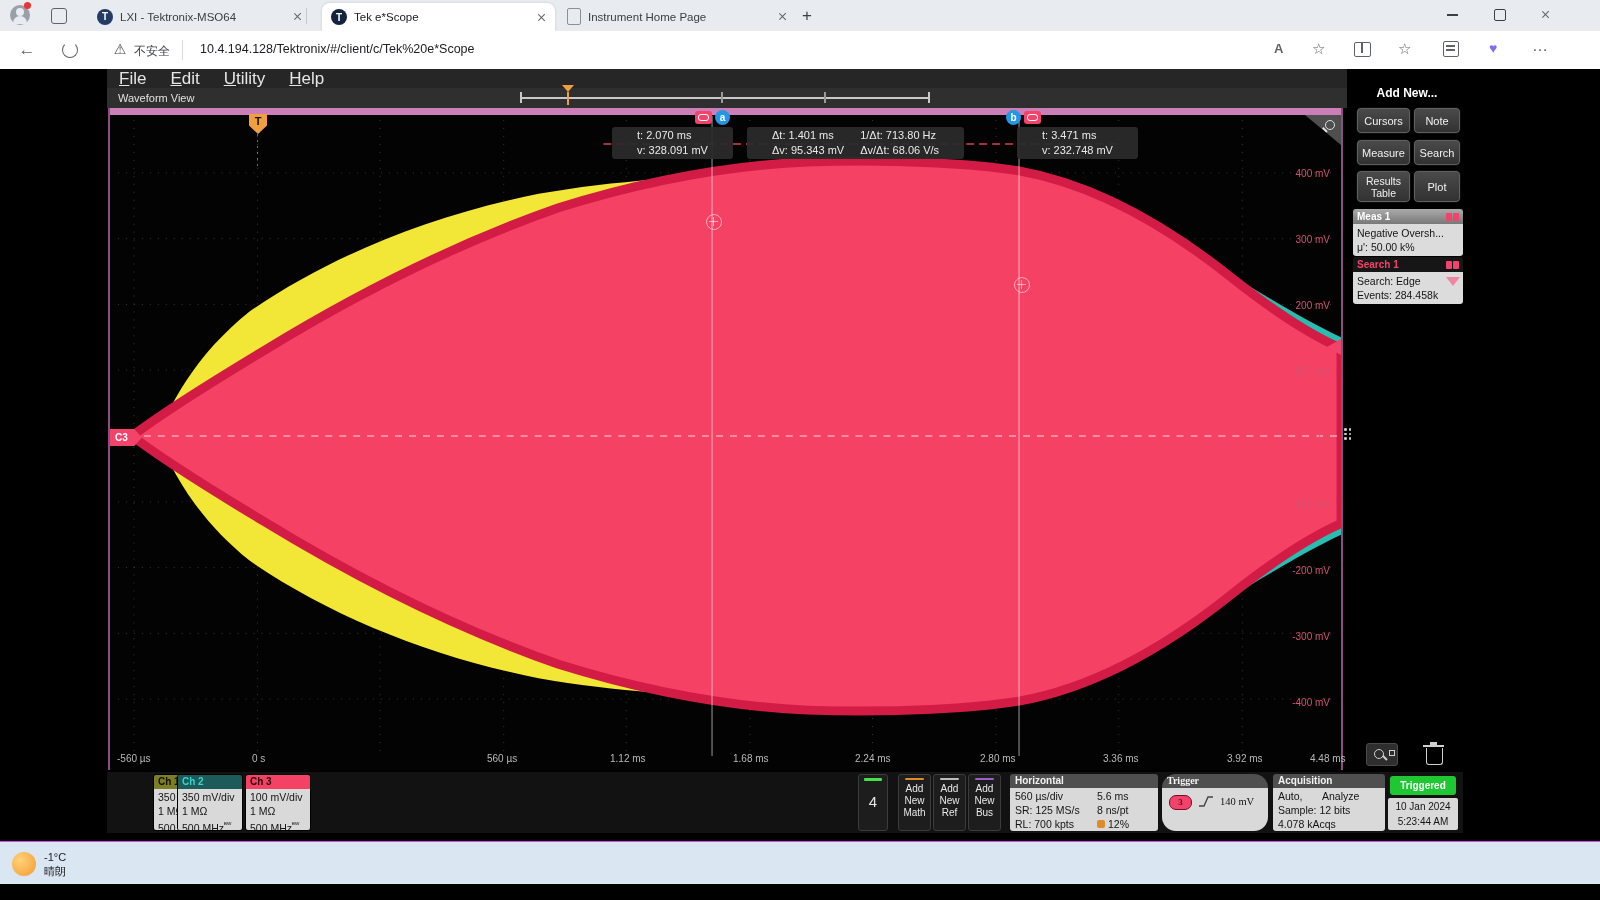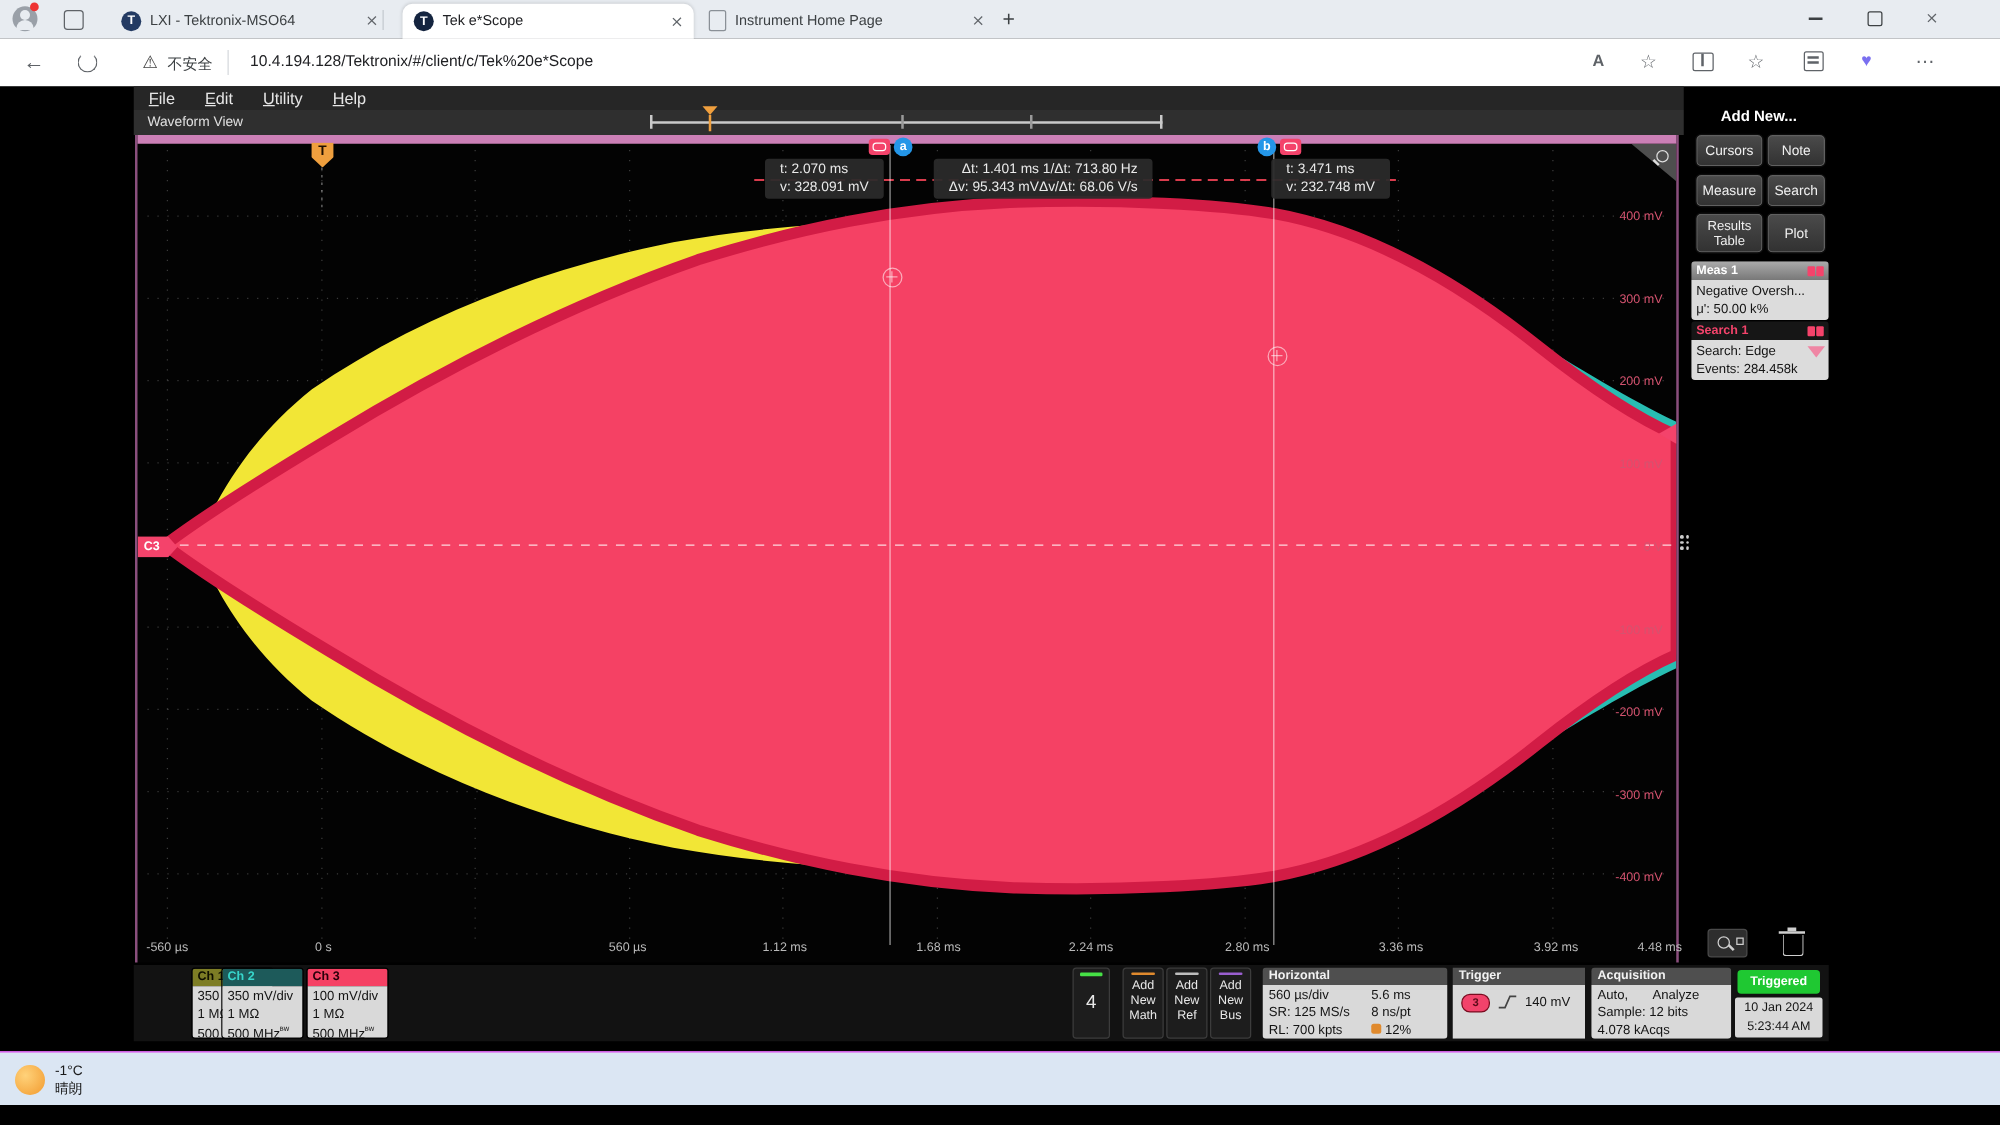--- a/index.html
+++ b/index.html
@@ -13,27 +13,27 @@
   .tab.active{background:#fff;height:28px;box-shadow:0 0 3px rgba(0,0,0,.15);color:#202124;}
   .favicon{width:16px;height:16px;border-radius:50%;background:#243b63;color:#fff;font-size:10px;
            display:flex;align-items:center;justify-content:center;flex:0 0 auto;font-weight:bold;}
   .xicon{position:relative;width:9px;height:9px;flex:0 0 auto;}
   .xicon::before,.xicon::after{content:"";position:absolute;left:4px;top:0;width:1.4px;height:9px;background:#5f6368;}
   .xicon::before{transform:rotate(45deg);}.xicon::after{transform:rotate(-45deg);}
   .addressbar{left:0;top:31px;width:1600px;height:38px;background:#fff;border-bottom:1px solid #dadce0;}
   .abicon{color:#5f6368;font-size:15px;display:flex;align-items:center;justify-content:center;}
   
   .menubar{left:107px;top:69px;width:1240px;height:19px;background:#262626;display:flex;align-items:center;}
-  .menu-item{display:inline-block;color:#e6e6e6;font-size:13px;padding:0 12px;}
+  .menu-item{display:inline-block;color:#e6e6e6;font-size:17px;padding:0 12px;}
   .menu-item::first-letter{text-decoration:underline;}
   .viewtabbar{left:107px;top:88px;width:1240px;height:20px;background:#2f2f2f;}
   .plot{left:108px;top:108px;width:1235px;height:662px;background:#030303;
         border-left:2px solid #8a4f7d;border-right:2px solid #8a4f7d;box-sizing:border-box;}
   .readout{background:rgba(42,42,42,.94);border-radius:3px;color:#eaeaea;font-size:11px;line-height:15px;
-           padding:1px 12px;white-space:nowrap;}
+           padding:1px 25px;white-space:nowrap;}
   .ylab{color:#d4536f;font-size:10px;width:70px;text-align:right;}
   .xlab{color:#b9b9b9;font-size:10px;white-space:nowrap;}
   .cursor-dot{width:15px;height:15px;border-radius:50%;background:#2496e8;color:#fff;font-size:10px;
               display:flex;align-items:center;justify-content:center;font-weight:bold;}
   .linkbadge{width:17px;height:13px;border-radius:3px;background:#f4436b;display:flex;align-items:center;justify-content:center;}
   .handlecirc{width:16px;height:16px;border:1.5px solid rgba(255,255,255,.55);border-radius:50%;box-sizing:border-box;}
   .handlecirc::before{content:"";position:absolute;left:6px;top:2px;width:1px;height:9px;background:rgba(255,255,255,.55);}
   .handlecirc::after{content:"";position:absolute;left:2px;top:6px;width:9px;height:1px;background:rgba(255,255,255,.55);}
   
   .rp-btn{background:linear-gradient(#4b4b4b,#313131);border:1px solid #0c0c0c;box-shadow:inset 0 0 0 1px #606060;
@@ -201,21 +201,21 @@
         <div style="width:9px;height:5px;border:1.4px solid #fff;border-radius:3px;"></div>
       </div>
 
     <div class="a handlecirc" style="left:596px;top:106px;"></div>
     <div class="a handlecirc" style="left:904px;top:169px;"></div>
 
     <div class="a readout" style="left:502px;top:19px;">
       <div>t: 2.070 ms</div>
       <div>v: 328.091 mV</div>
     </div>
-    <div class="a readout" style="left:637px;top:19px;display:flex;gap:0;text-align:right;">
+    <div class="a readout" style="left:637px;top:19px;display:flex;gap:16px;">
       <div>
         <div>Δt: 1.401 ms</div>
         <div>Δv: 95.343 mV</div>
       </div>
       <div>
         <div>1/Δt: 713.80 Hz</div>
         <div>Δv/Δt: 68.06 V/s</div>
       </div>
     </div>
     <div class="a readout" style="left:907px;top:19px;">
@@ -364,21 +364,21 @@
 
     <div class="a panel" style="left:903px;top:2px;width:148px;height:57px;border-radius:3px;overflow:hidden;">
       <div class="hd">Horizontal</div>
       <div class="bd">
         <div><span style="display:inline-block;width:82px;">560 µs/div</span><span>5.6 ms</span></div>
         <div><span style="display:inline-block;width:82px;">SR: 125 MS/s</span><span>8 ns/pt</span></div>
         <div><span style="display:inline-block;width:82px;">RL: 700 kpts</span><span style="display:inline-block;width:8px;height:8px;background:#e08a2e;border-radius:2px;margin-right:3px;"></span><span>12%</span></div>
       </div>
     </div>
 
-    <div class="a panel" style="left:1055px;top:2px;width:106px;height:57px;border-radius:0;overflow:hidden;">
+    <div class="a panel" style="left:1055px;top:2px;width:106px;height:57px;border-radius:14px;overflow:hidden;font-family:Liberation Serif, serif;">
       <div class="hd">Trigger</div>
       <div class="bd">
         <span style="position:absolute;left:7px;top:7px;width:21px;height:13px;background:#f2436b;border:1px solid #7a0c20;border-radius:7px;color:#5c0a18;font-size:9px;font-weight:bold;text-align:center;line-height:13px;">3</span>
         <svg style="position:absolute;left:36px;top:7px;" width="16" height="13">
             <polyline points="1,11 6,11 10,2 15,2" stroke="#444" fill="none" stroke-width="1.4"></polyline>
           </svg>
         <span style="position:absolute;left:58px;top:7px;">140 mV</span>
       </div>
     </div>
 

